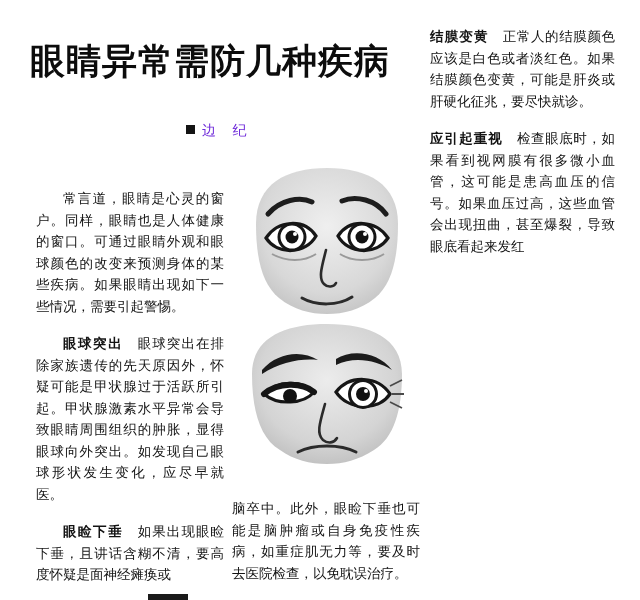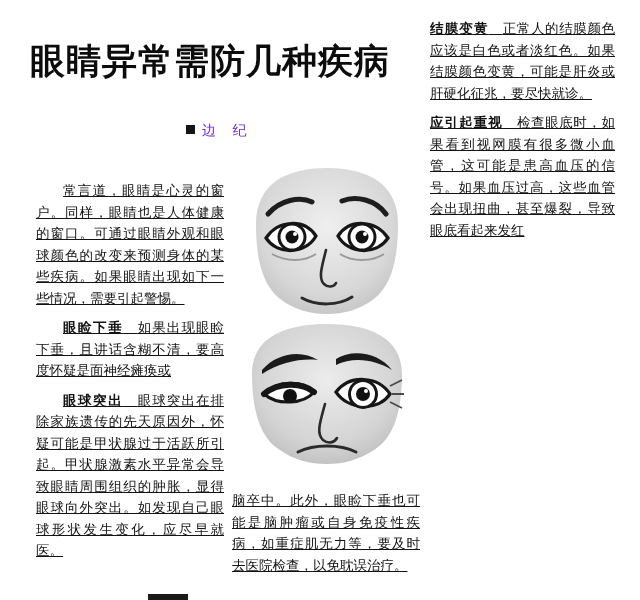--- a/index.html
+++ b/index.html
@@ -54,23 +54,22 @@
 
   
   .col {
     position: absolute;
     font-size: 13.5px;
     line-height: 21.5px;
     text-align: justify;
     color: #131313;
   }
   .col p {
-    margin: 8px 0 1px 0;
+    margin: 16px 0 1px 0;
     text-indent: 2em;
-    text-decoration: underline;
   }
   .col p.noindent {
     text-indent: 0;
   }
   .lead {
     font-family: "DejaVu Sans", "Liberation Sans", sans-serif;
     font-weight: bold;
     letter-spacing: 0.5px;
   }
 
@@ -116,22 +115,22 @@
 <div class="page">
 
   <div class="title">眼睛异常需防几种疾病</div>
 
   <div class="byline">
     <span class="sq"></span><span>边 纪</span>
   </div>
 
   <div class="col" id="col-left">
     <p><span>常言道，眼睛是心灵的窗户。同样，眼睛也是人体健康的窗口。可通过眼睛外观和眼球颜色的改变来预测身体的某些疾病。如果眼睛出现如下一些情况，需要引起警惕。</span></p>
+    <p><span class="lead">眼球突出</span>　<span>眼球突出在排除家族遗传的先天原因外，怀疑可能是甲状腺过于活跃所引起。甲状腺激素水平异常会导致眼睛周围组织的肿胀，显得眼球向外突出。如发现自己眼球形状发生变化，应尽早就医。</span></p>
     <p><span class="lead">眼睑下垂</span>　<span>如果出现眼睑下垂，且讲话含糊不清，要高度怀疑是面神经瘫痪或</span></p>
-    <p><span class="lead">眼球突出</span>　<span>眼球突出在排除家族遗传的先天原因外，怀疑可能是甲状腺过于活跃所引起。甲状腺激素水平异常会导致眼睛周围组织的肿胀，显得眼球向外突出。如发现自己眼球形状发生变化，应尽早就医。</span></p>
   </div>
 
   <div class="art">
     <svg width="190" height="300" viewBox="0 0 190 300" xmlns="http://www.w3.org/2000/svg">
       <defs>
         <radialGradient id="g1" cx="50%" cy="40%" r="65%">
           <stop offset="0%" stop-color="#efefef"></stop>
           <stop offset="70%" stop-color="#d8d8d8"></stop>
           <stop offset="100%" stop-color="#c2c2c2"></stop>
         </radialGradient>

